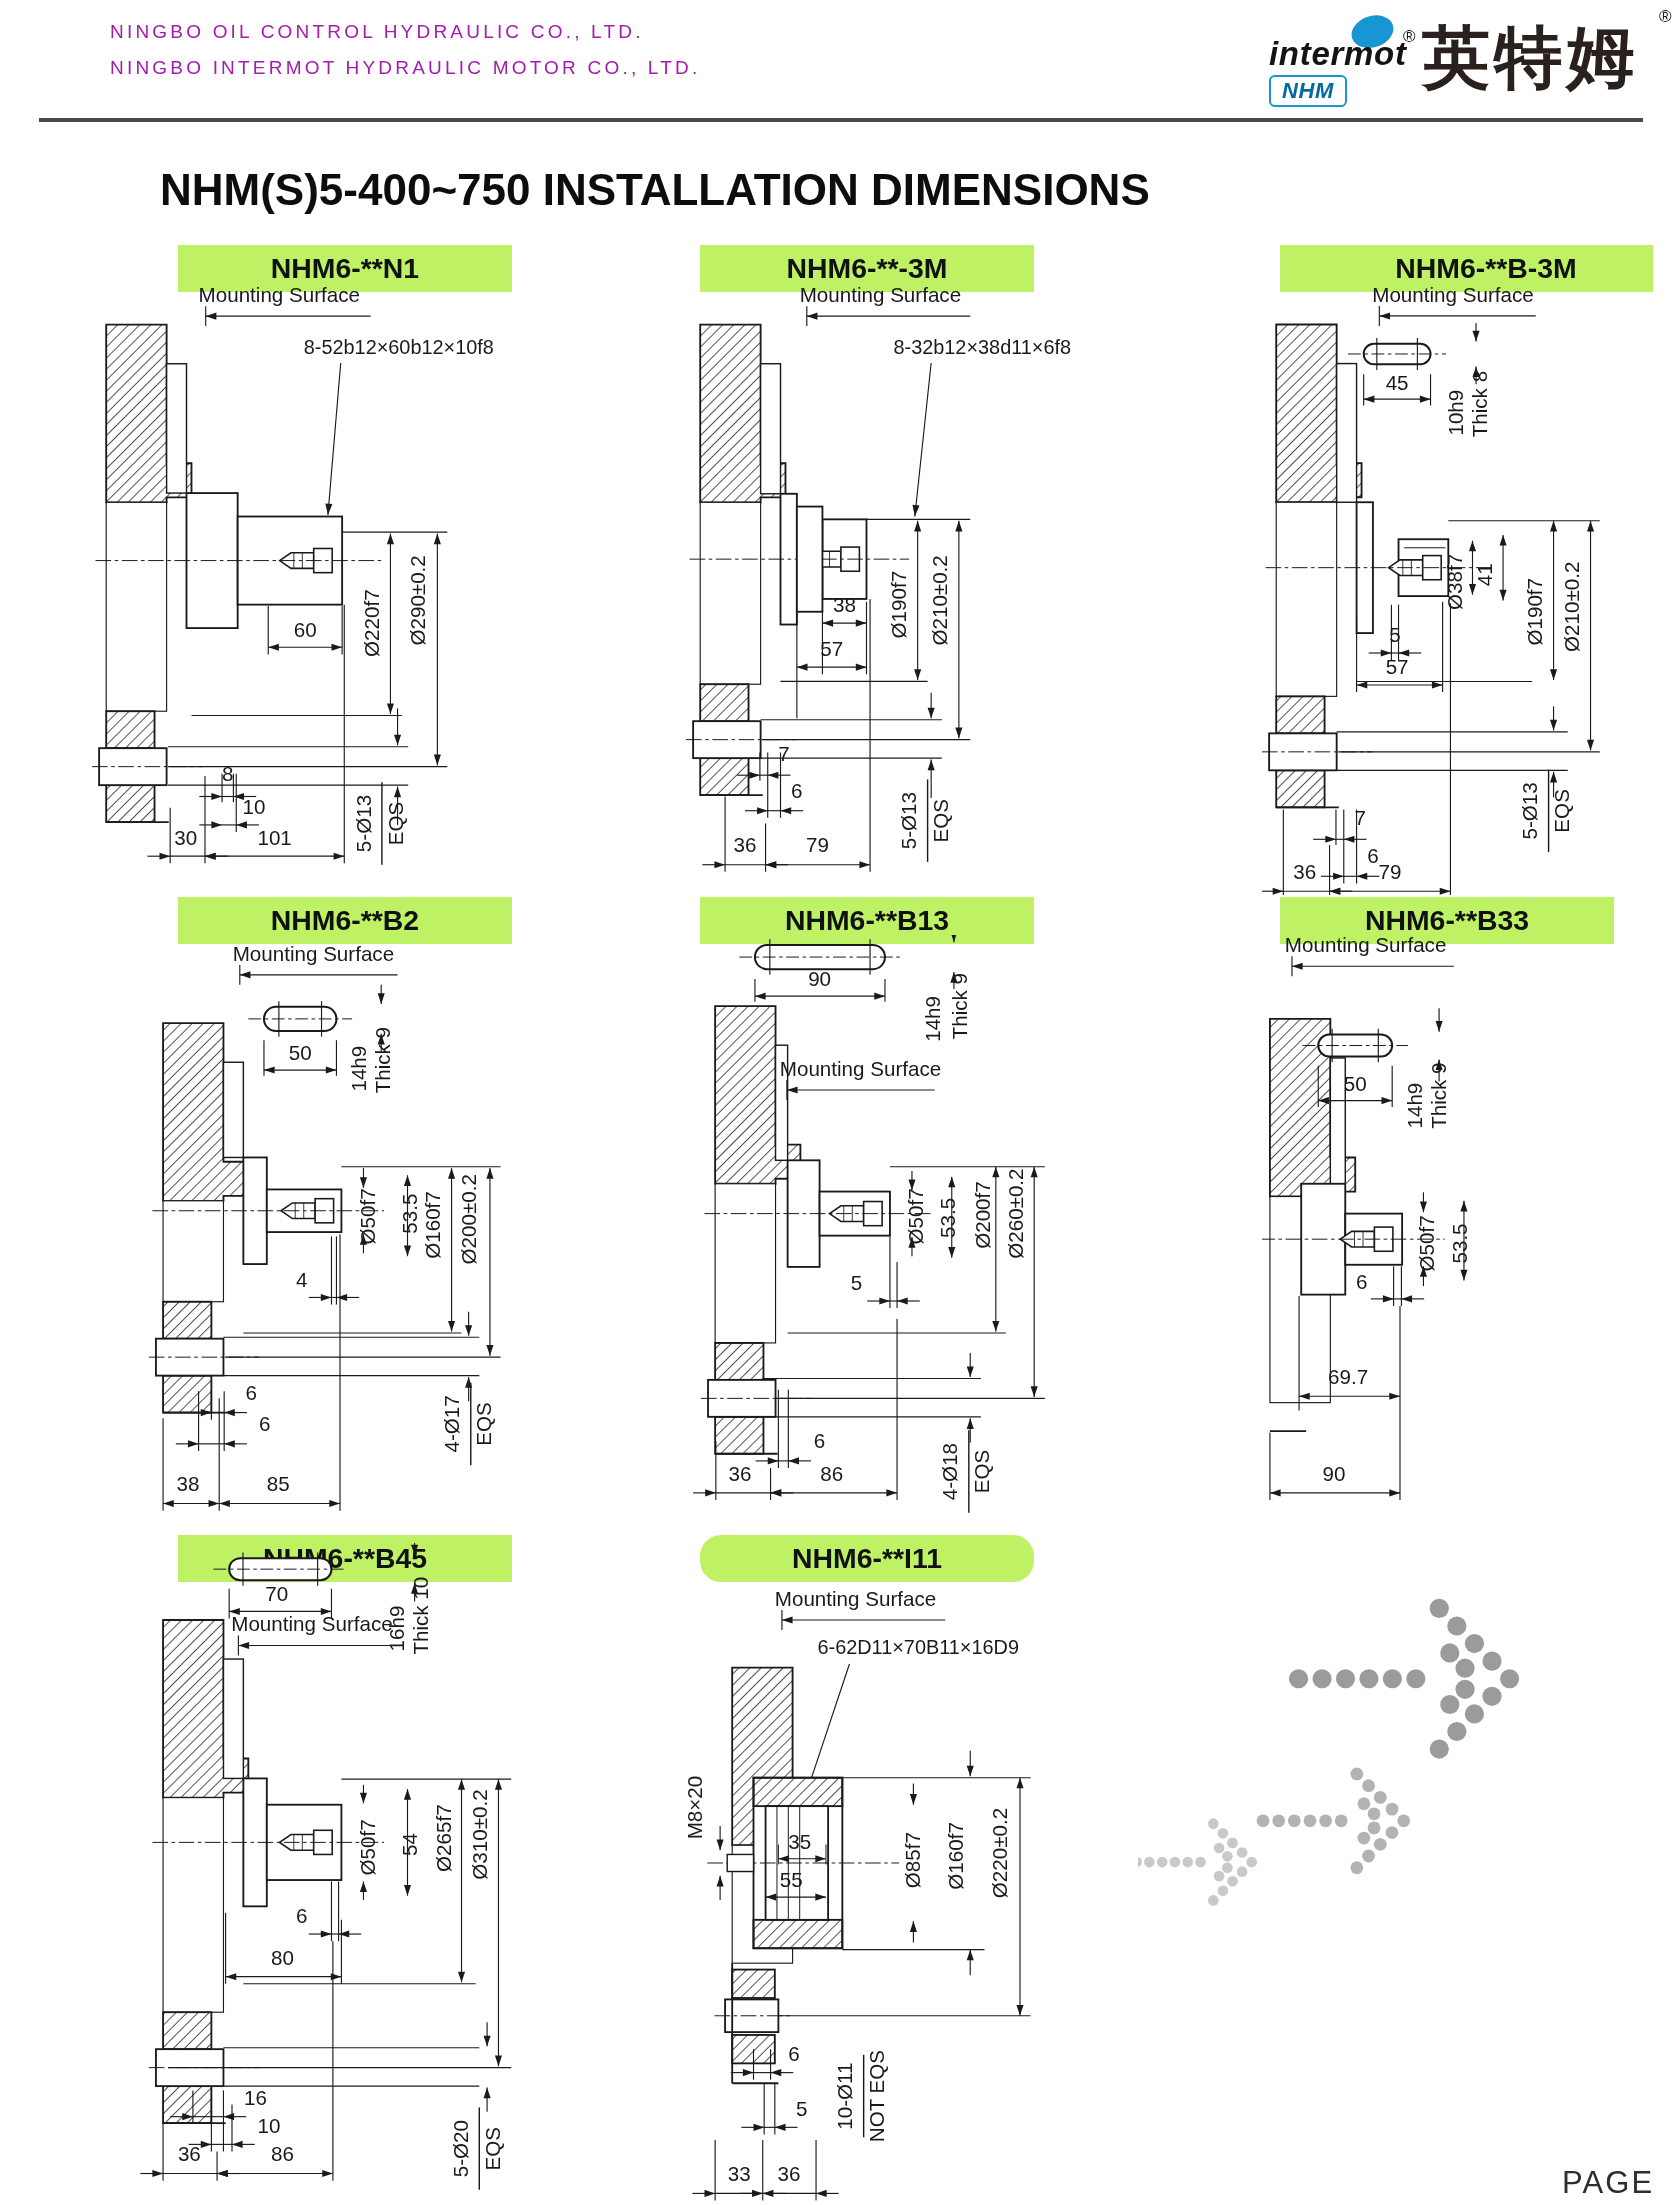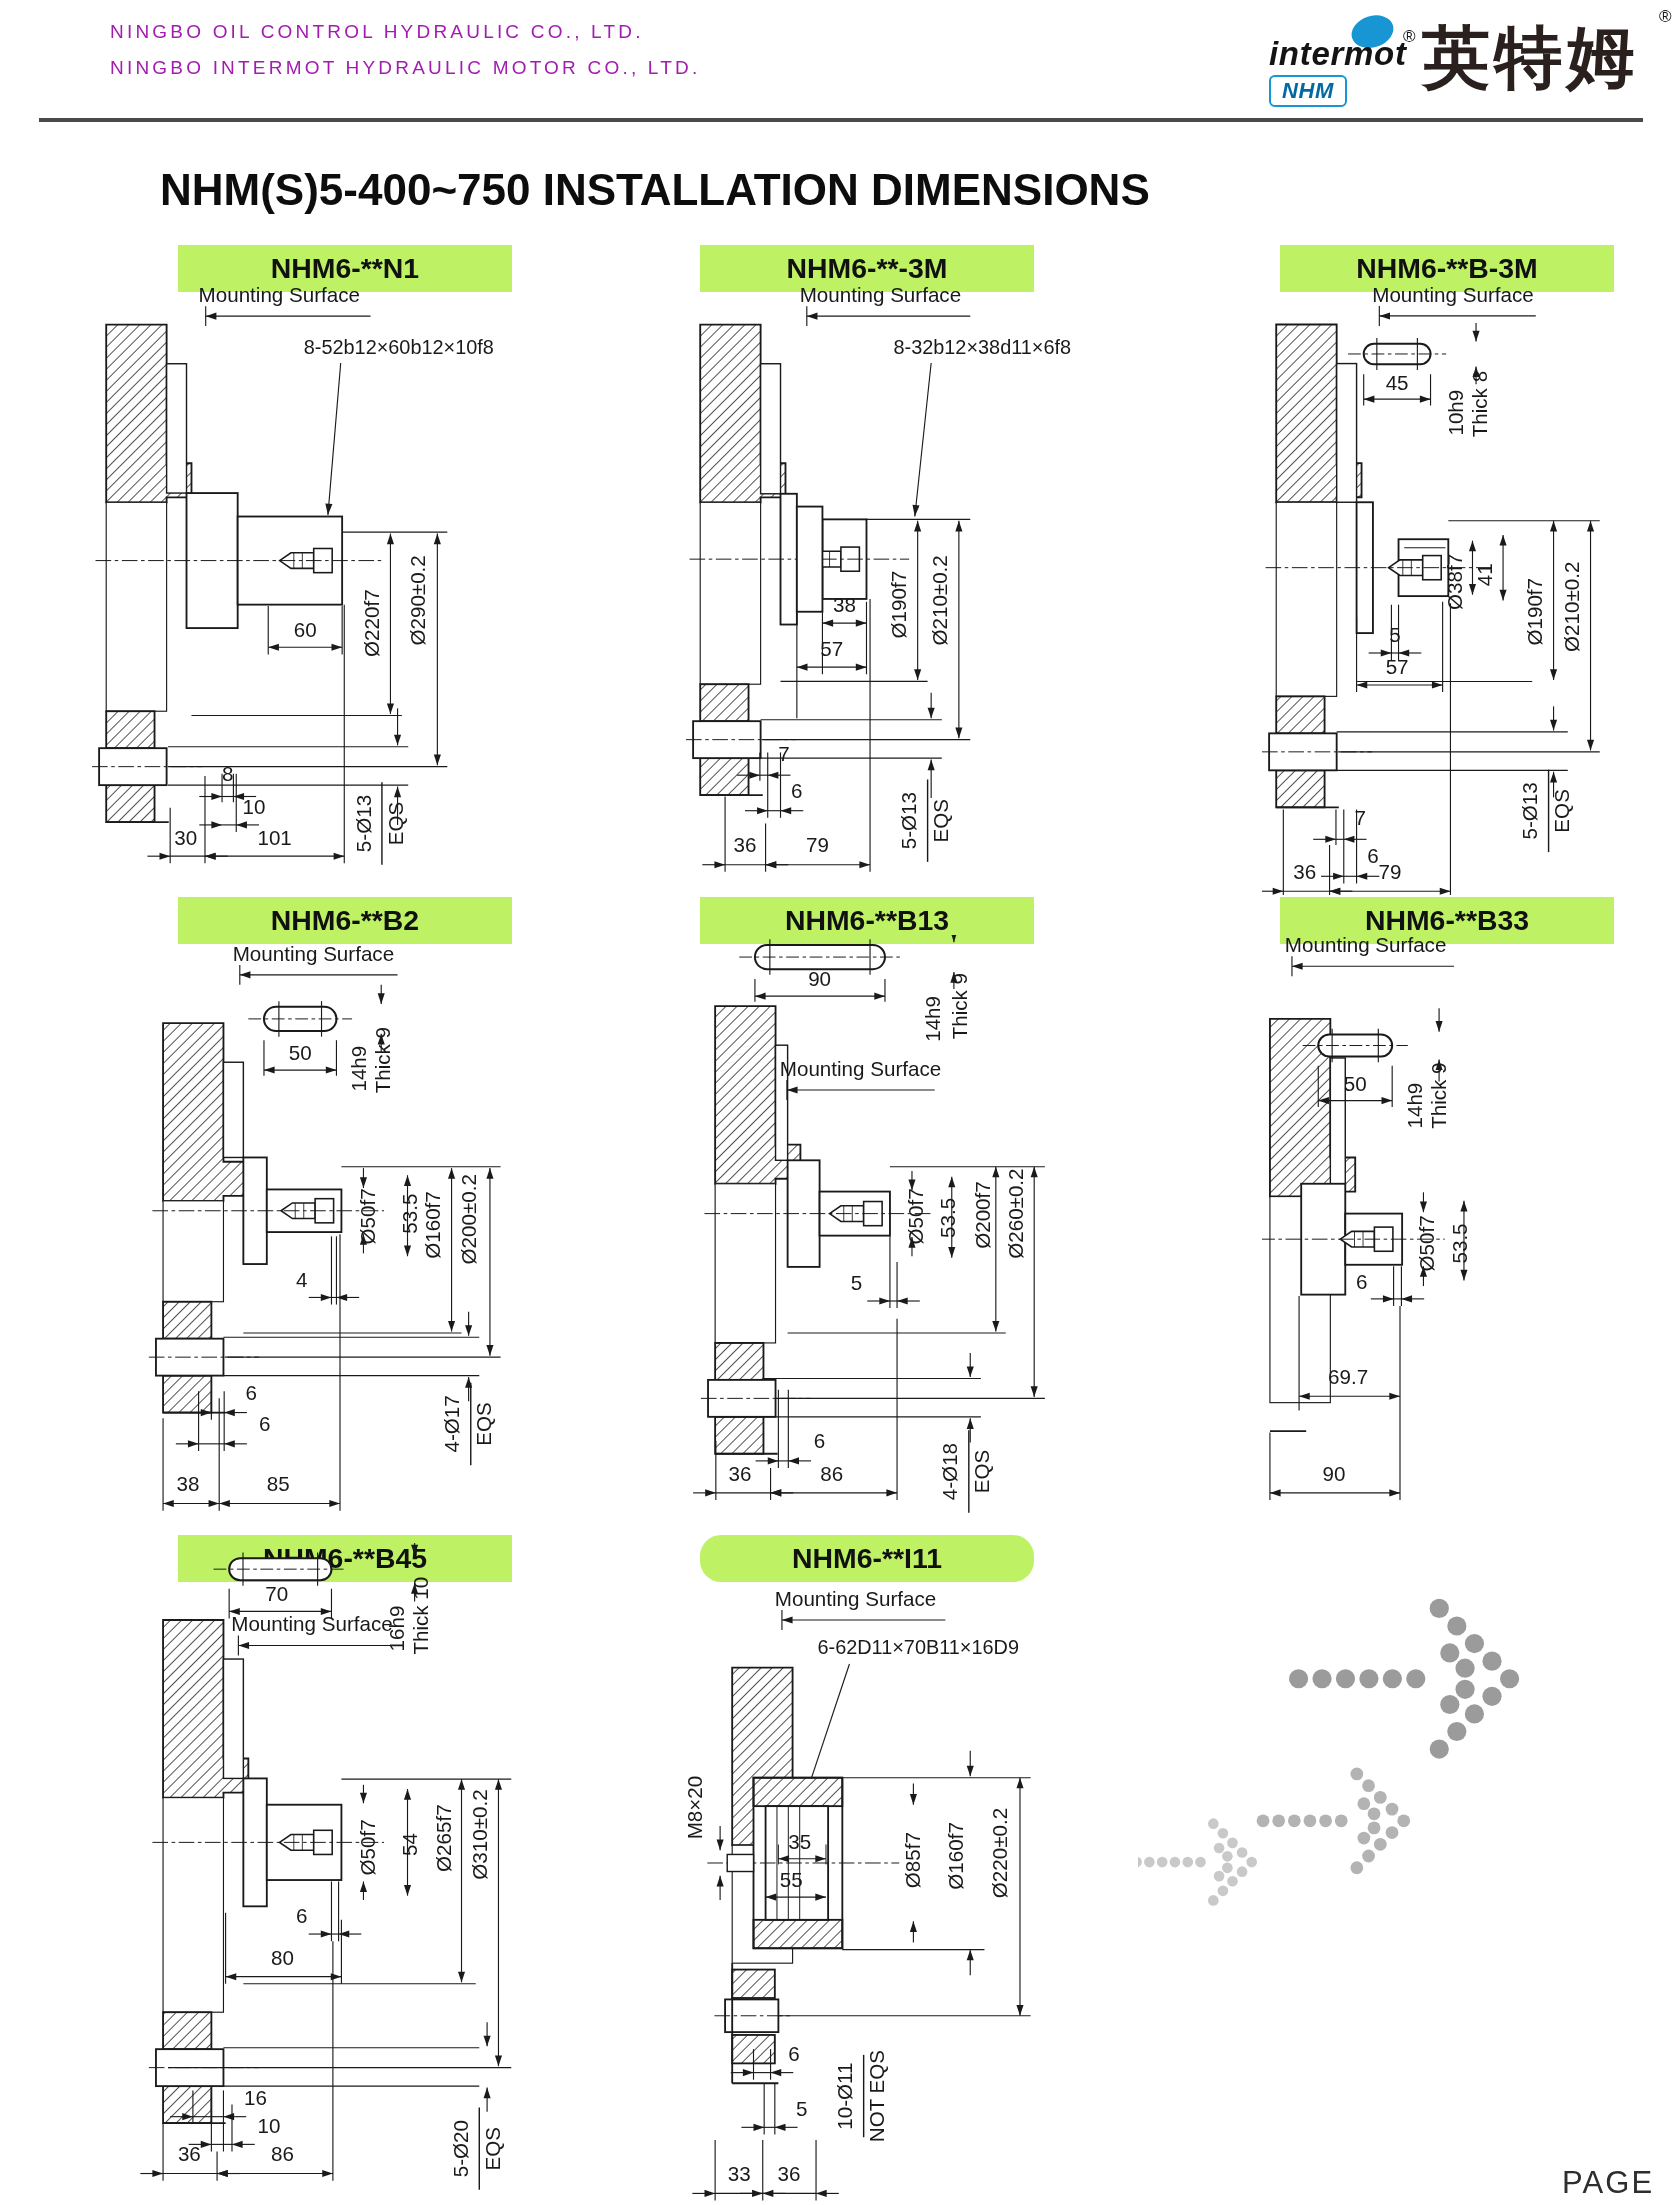--- a/index.html
+++ b/index.html
@@ -31,21 +31,21 @@
   <div class="abs logo-reg" style="left:134px;top:20px;">®</div>
   <div class="abs nhm-box" style="left:0px;top:68px;">NHM</div>
   <div class="abs cjk" style="left:153px;top:5.7px;">英特姆</div>
   <div class="abs logo-reg" style="left:390px;top:0px;">®</div>
 </div>
 
 <div class="abs doc-title" style="left:160px;top:165px;">NHM(S)5-400~750  INSTALLATION DIMENSIONS</div>
 
 <div class="abs panel-bar" style="left:178px;top:245px;width:334px;">NHM6-**N1</div>
 <div class="abs panel-bar" style="left:700px;top:245px;width:334px;">NHM6-**-3M</div>
-<div class="abs panel-bar" style="left:1280px;top:245px;width:334px;">NHM6-**B-3M</div>
+<div class="abs panel-bar" style="left:1280px;top:245px;width:334px;padding-left:39px;">NHM6-**B-3M</div>
 <div class="abs panel-bar" style="left:178px;top:897px;width:334px;">NHM6-**B2</div>
 <div class="abs panel-bar" style="left:700px;top:897px;width:334px;">NHM6-**B13</div>
 <div class="abs panel-bar" style="left:1280px;top:897px;width:334px;">NHM6-**B33</div>
 <div class="abs panel-bar" style="left:178px;top:1535px;width:334px;">NHM6-**B45</div>
 <div class="abs panel-bar" style="left:700px;top:1535px;width:334px;border-radius:21px;">NHM6-**I11</div>
 
 <svg id="d0" class="abs" style="left:92px;top:283px;" width="469" height="612" viewBox="0 0 660 860">
     <defs>
       <pattern id="hp0" width="11" height="11" patternUnits="userSpaceOnUse" patternTransform="rotate(45)">
         <line x1="0" y1="0" x2="0" y2="11" stroke="#222" stroke-width="2.2"></line>

